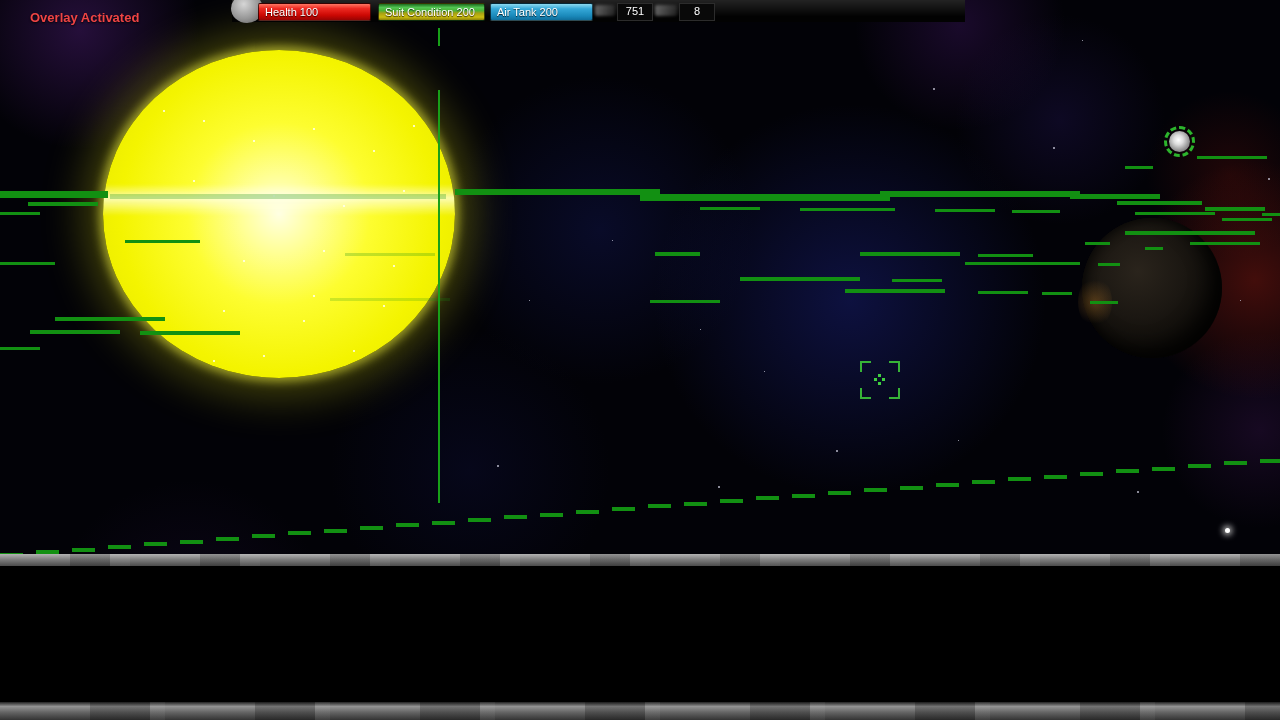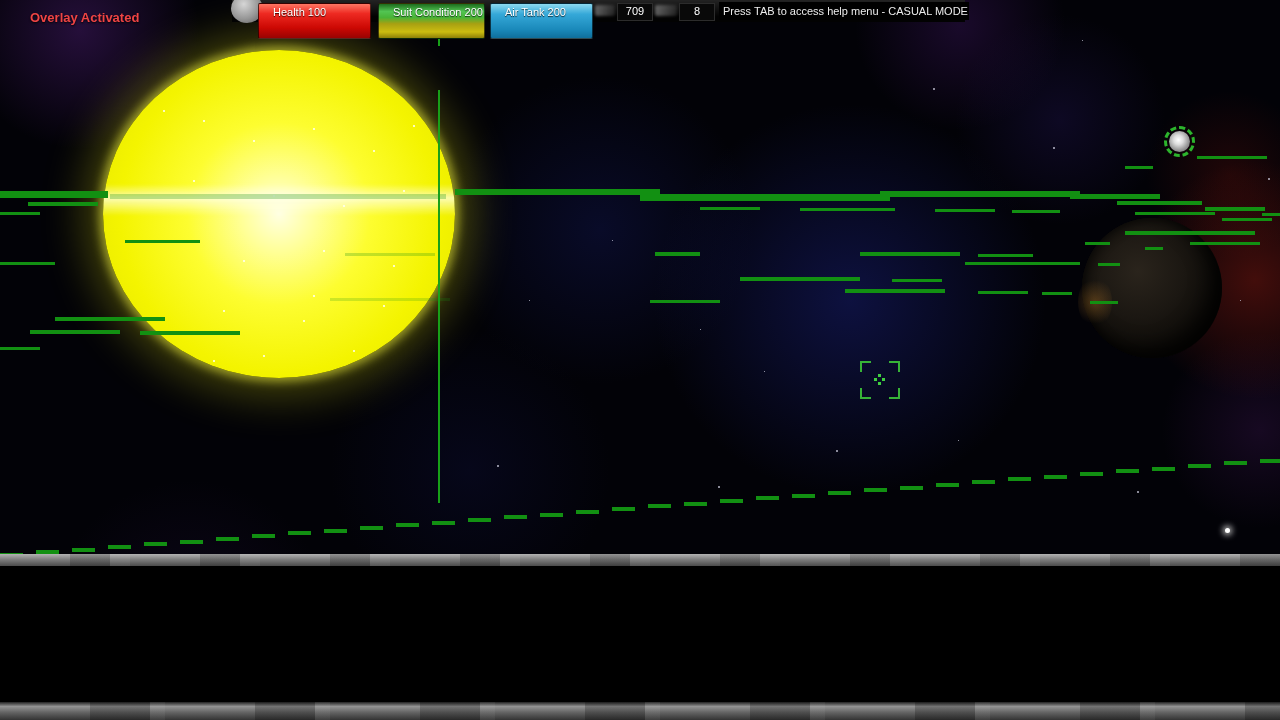--- a/index.html
+++ b/index.html
@@ -61,22 +61,22 @@
   .ring-target{position:absolute;left:1164px;top:126px;width:25px;height:25px;border-radius:50%;
     border:3px dashed #2cb42c;}
   .ring-target .orb{position:absolute;inset:2px;border-radius:50%;
     background:radial-gradient(circle at 45% 42%,#ffffff 0%,#dedede 28%,#969696 62%,#565656 100%);}
 
   
   .tophud-strip{position:absolute;left:232px;top:0;width:733px;height:22px;
     background:linear-gradient(180deg,#232323,#020202 75%);}
   .hud-cap{position:absolute;left:231px;top:-6px;width:32px;height:29px;border-radius:50%;
     background:radial-gradient(circle at 40% 35%,#d6d6d6,#969696 55%,#555 100%);}
-  .bar{position:absolute;top:3px;height:36px;box-sizing:border-box;border:1px solid rgba(0,0,0,.65);
-    border-radius:2px;color:#fff;font-size:11px;line-height:16px;padding-left:14px;
+  .bar{position:absolute;top:3px;height:18px;box-sizing:border-box;border:1px solid rgba(0,0,0,.65);
+    border-radius:2px;color:#fff;font-size:11px;line-height:16px;padding-left:6px;
     text-shadow:0 1px 1px rgba(0,0,0,.8);white-space:nowrap;}
   .bar-health{left:258px;width:113px;
     background:linear-gradient(180deg,#ff7663 0%,#ee2a22 28%,#cc0803 70%,#990302 100%);}
   .bar-suit{left:378px;width:107px;
     background:linear-gradient(180deg,#1d6b1d 0%,#52c452 22%,#49b437 40%,#a8a012 58%,#cbbd10 82%,#8c8008 100%);}
   .bar-air{left:490px;width:103px;
     background:linear-gradient(180deg,#8cd9f0 0%,#35a8d8 30%,#1a89ba 75%,#0f6f9c 100%);}
   .smudge{position:absolute;top:5px;height:11px;border-radius:2px;filter:blur(1.6px);
     background:linear-gradient(90deg,rgba(165,165,165,.55),rgba(105,105,105,.25));}
   .counter{position:absolute;top:3px;width:34px;height:16px;background:#090909;
@@ -230,24 +230,23 @@
       <div class="ch-dot" style="left:22px;top:17px;"></div>
     </div>
   </div>
 
   <div class="tophud-strip"></div>
   <div class="hud-cap"></div>
   <div class="bar bar-health">Health 100</div>
   <div class="bar bar-suit">Suit Condition 200</div>
   <div class="bar bar-air">Air Tank 200</div>
   <div class="smudge" style="left:595px;width:20px;"></div>
-  <div class="counter" style="left:617px;">709</div>
+  <div class="counter" style="left:617px;">751</div>
   <div class="smudge" style="left:655px;width:22px;"></div>
   <div class="counter" style="left:679px;">8</div>
-  <div class="help-strip">Press TAB to access help menu - CASUAL MODE</div>
   <div class="overlay-label">Overlay Activated</div>
 
   <div class="console-top"></div>
   <div class="console-body">
 
     
 
     
 
     

